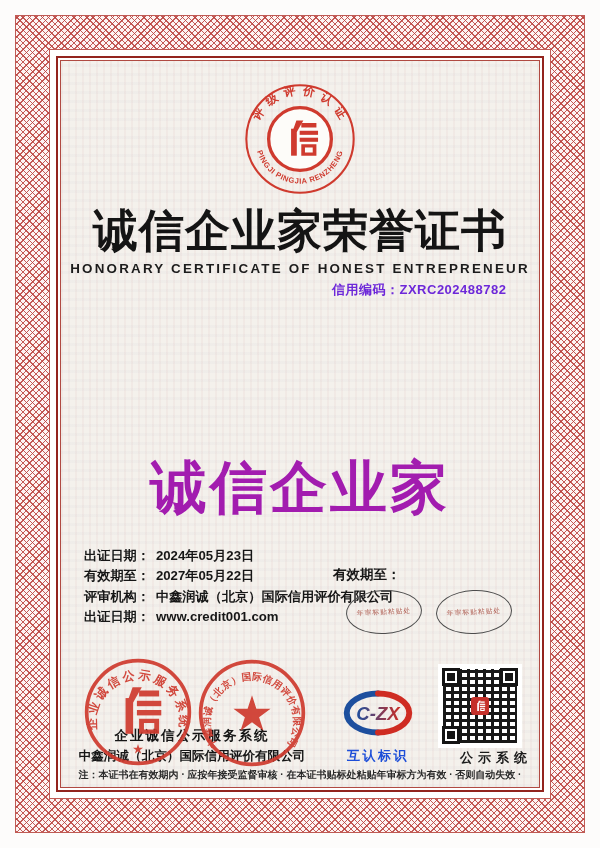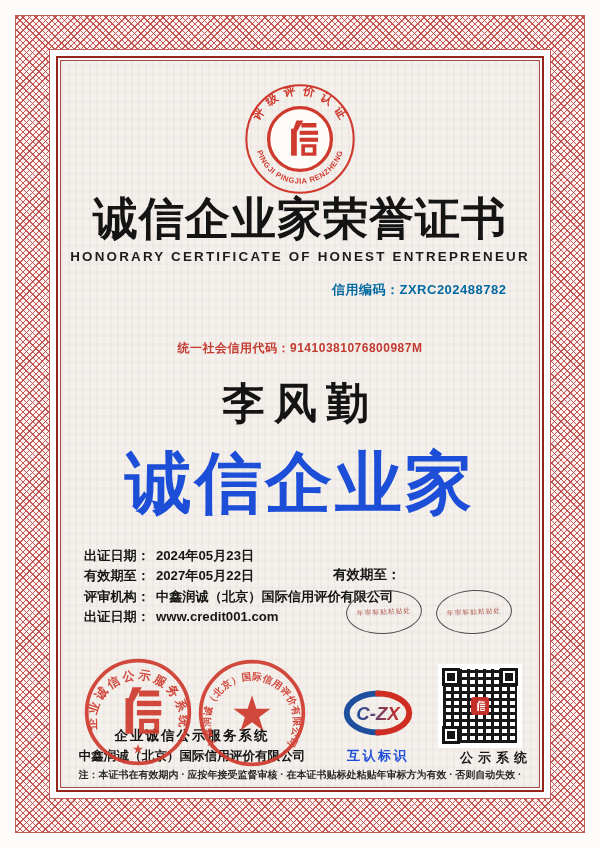--- a/index.html
+++ b/index.html
@@ -12,33 +12,33 @@
       repeating-linear-gradient(-45deg, rgba(186,64,60,.85) 0 1px, transparent 1px 4.5px),
       #fdf4f3;}
   .lattice-cut{position:absolute;inset:49px;background:#ffffff;border:1px solid #bf5b55;}
   .frame-outer{position:absolute;inset:56px;border:2px solid #93241e;}
   .frame-inner{position:absolute;inset:60px;border:1px solid #b04a42;background:#f4f1ec;
     background-image:
       repeating-linear-gradient(90deg, rgba(214,164,164,.10) 0 2px, transparent 2px 7px),
       repeating-linear-gradient(0deg, rgba(186,186,200,.08) 0 3px, transparent 3px 9px);}
   .content{position:absolute;inset:0;}
   .abs{position:absolute;}
-  .ctr{left:0;right:0;text-align:center;}
+  .ctr{left:0;right:0;text-align:center;margin-top:12px;}
   
   .emblem{left:243px;top:82px;width:114px;height:114px;color:#cf3a2e;}
   .title{top:197px;font-family:"Liberation Serif",serif;font-weight:900;font-size:45px;
          letter-spacing:1px;color:#141414;line-height:1;}
   .subtitle{top:249px;font-weight:800;font-size:13.4px;letter-spacing:2.2px;color:#1c1c1c;}
-  .credit-line{left:332px;top:281px;font-weight:700;font-size:13px;color:#0369a1;letter-spacing:.5px;}
+  .credit-line{left:332px;top:281px;font-weight:700;font-size:13px;color:#6d28d9;letter-spacing:.5px;}
   
   .company{top:310px;font-weight:900;font-size:25px;letter-spacing:1px;color:#151515;}
   .uscc{top:340px;font-weight:700;font-size:12px;color:#c23a30;letter-spacing:.5px;}
   .person{top:375px;font-weight:900;font-size:43px;letter-spacing:9px;color:#141414;}
-  .award{top:438px;font-family:Liberation Mono, monospace;font-weight:900;font-size:67px;
-         letter-spacing:3px;color:#1d4ed8;}
+  .award{top:438px;font-family:Liberation Mono, monospace;font-weight:900;font-size:57px;
+         letter-spacing:3px;color:#a21caf;}
   
   .info{left:84px;top:546px;font-size:13.2px;font-weight:700;color:#161616;}
   .info .row{height:20.4px;line-height:20.4px;white-space:nowrap;}
   .info .lbl{margin-right:6px;}
   
   .ar-label{left:333px;top:566px;font-size:13.5px;font-weight:800;color:#161616;}
   .sticker{top:590px;width:74px;height:42px;border:1.5px solid #4c4c4c;border-radius:50%;
            transform:rotate(-3deg);display:flex;align-items:center;justify-content:center;}
   .sticker span{font-size:6.8px;color:#b06055;letter-spacing:1px;}
   .st1{left:346px;} .st2{left:436px;}
@@ -108,22 +108,20 @@
         <textPath href="#arcBotA" startOffset="50%" text-anchor="middle">PINGJI PINGJIA RENZHENG</textPath>
       </text>
       <circle cx="60" cy="60" r="33" fill="#fdfcf9" stroke="currentColor" stroke-width="3.5"></circle>
       <use href="#xin-logo" x="39" y="38" width="43" height="43"></use>
     </svg>
 
     <div class="abs ctr title">诚信企业家荣誉证书</div>
     <div class="abs ctr subtitle">HONORARY CERTIFICATE OF HONEST ENTREPRENEUR</div>
     <div class="abs credit-line"><span>信用编码：</span><span>ZXRC202488782</span></div>
 
-    <div class="abs ctr uscc"><span>统一社会信用代码：</span><span>91410381076800987M</span></div>
-    <div class="abs ctr person">李风勤</div>
     <div class="abs ctr award">诚信企业家</div>
 
     <div class="abs info">
       <div class="row"><span class="lbl">出证日期：</span><span>2024年05月23日</span></div>
       <div class="row"><span class="lbl">有效期至：</span><span>2027年05月22日</span></div>
       <div class="row"><span class="lbl">评审机构：</span><span>中鑫润诚（北京）国际信用评价有限公司</span></div>
       <div class="row"><span class="lbl">出证日期：</span><span>www.credit001.com</span></div>
     </div>
 
     <div class="abs ar-label">有效期至：</div>

